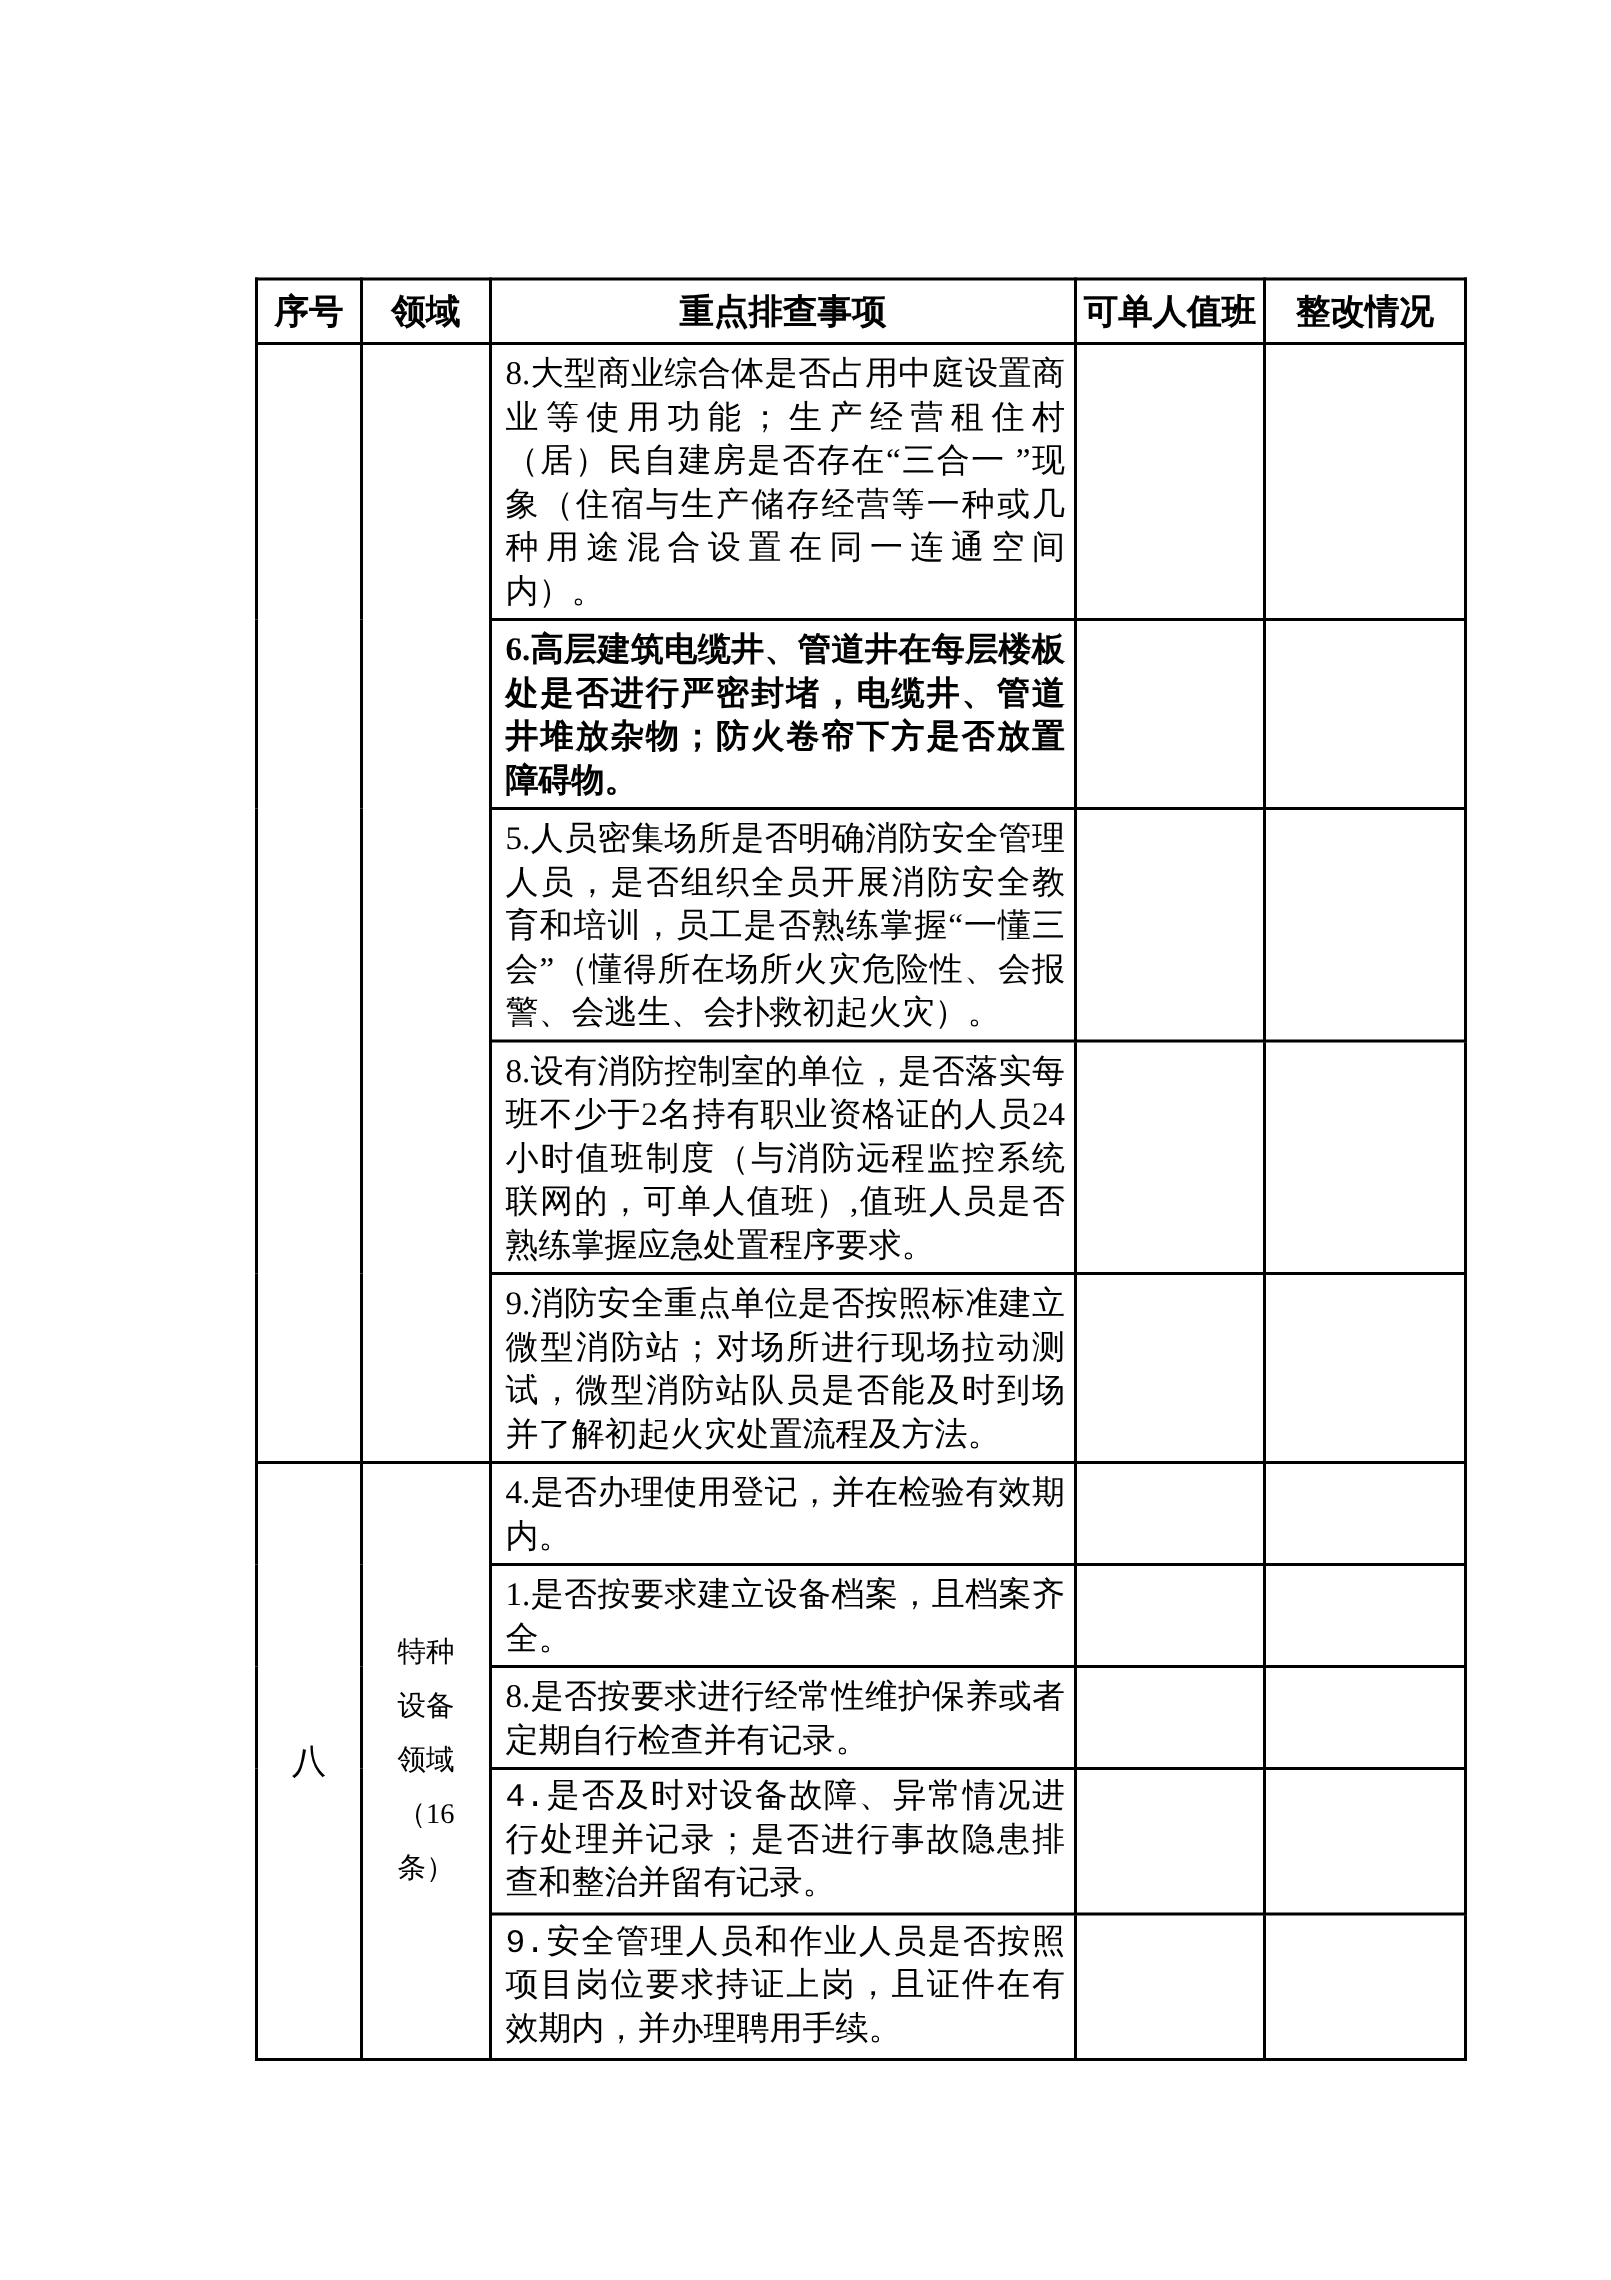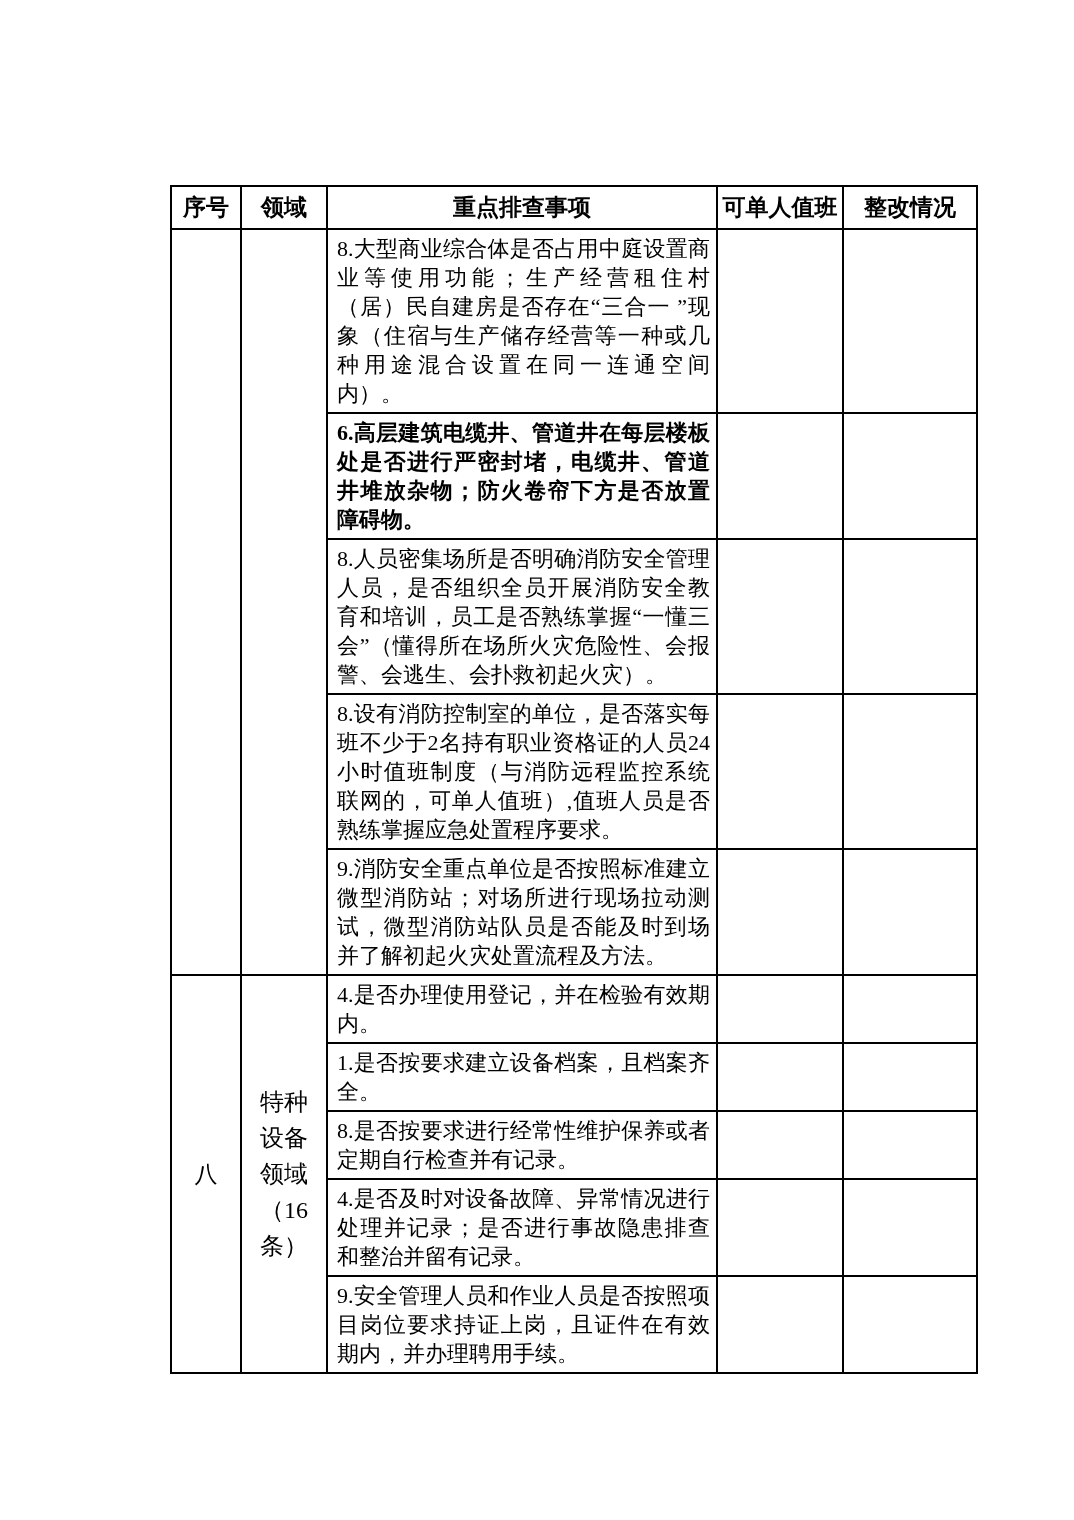--- a/index.html
+++ b/index.html
@@ -49,34 +49,34 @@
   }
   td.serial {
     text-align: center;
     vertical-align: middle;
     font-size: 23px;
     padding: 2px;
   }
   td.domain {
     text-align: center;
     vertical-align: middle;
-    font-size: 24px;
+    font-size: 19px;
     line-height: 36px;
     white-space: pre-line;
     padding: 2px;
   }
   td.blank {
     padding: 2px;
   }
   tr.r150 { height: 150px; }
   tr.r125 { height: 125px; font-weight: bold; }
   tr.r145 { height: 145px; }
   tr.r120 { height: 120px; }
   tr.r65  { height: 65px;  }
-  tr.r85  { height: 85px;  }
+  tr.r85  { height: 85px; font-family: Liberation Mono, monospace;  }
 </style>
 </head>
 <body>
 
 <div class="sheet">
   <table class="checklist">
     <colgroup>
       <col style="width:70px">
       <col style="width:86px">
       <col style="width:390px">
@@ -100,21 +100,21 @@
         <td class="item">8.大型商业综合体是否占用中庭设置商业等使用功能；生产经营租住村（居）民自建房是否存在“三合一 ”现象（住宿与生产储存经营等一种或几种用途混合设置在同一连通空间内）。</td>
         <td class="blank"></td>
         <td class="blank"></td>
       </tr>
       <tr class="r125">
         <td class="item">6.高层建筑电缆井、管道井在每层楼板处是否进行严密封堵，电缆井、管道井堆放杂物；防火卷帘下方是否放置障碍物。</td>
         <td class="blank"></td>
         <td class="blank"></td>
       </tr>
       <tr class="r145">
-        <td class="item">8.人员密集场所是否明确消防安全管理人员，是否组织全员开展消防安全教育和培训，员工是否熟练掌握“一懂三会”（懂得所在场所火灾危险性、会报警、会逃生、会扑救初起火灾）。</td>
+        <td class="item">5.人员密集场所是否明确消防安全管理人员，是否组织全员开展消防安全教育和培训，员工是否熟练掌握“一懂三会”（懂得所在场所火灾危险性、会报警、会逃生、会扑救初起火灾）。</td>
         <td class="blank"></td>
         <td class="blank"></td>
       </tr>
       <tr class="r150">
         <td class="item">8.设有消防控制室的单位，是否落实每班不少于2名持有职业资格证的人员24小时值班制度（与消防远程监控系统联网的，可单人值班）,值班人员是否熟练掌握应急处置程序要求。</td>
         <td class="blank"></td>
         <td class="blank"></td>
       </tr>
       <tr class="r120">
         <td class="item">9.消防安全重点单位是否按照标准建立微型消防站；对场所进行现场拉动测试，微型消防站队员是否能及时到场并了解初起火灾处置流程及方法。</td>

